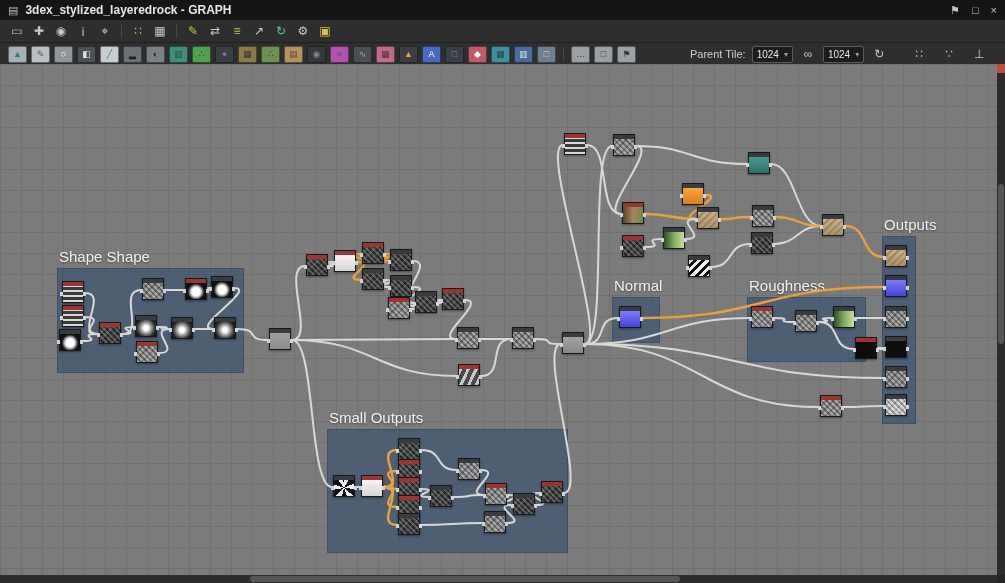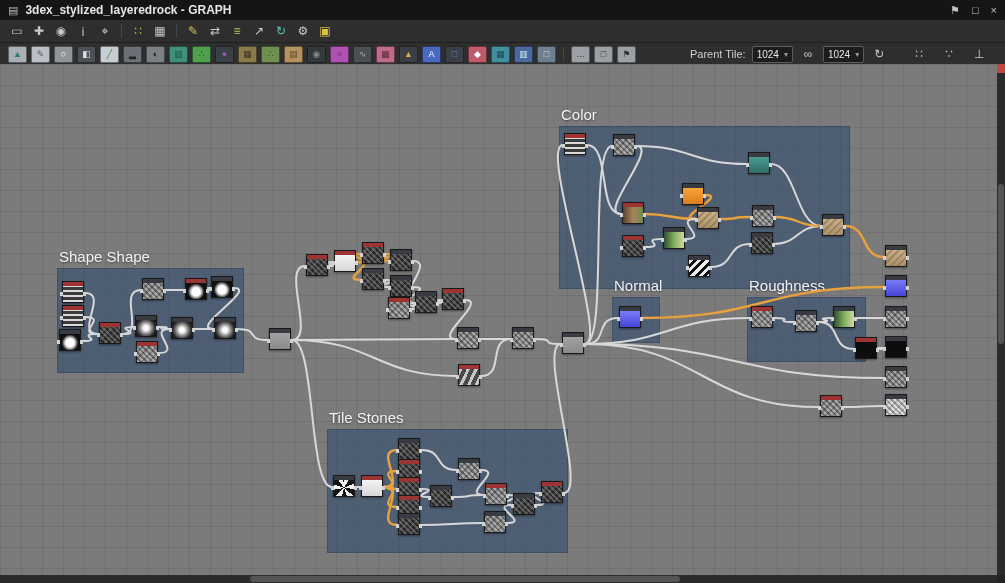--- a/index.html
+++ b/index.html
@@ -163,30 +163,30 @@
       <span class="tbtn">⊥</span>
     </span>
 </div>
 
 <div class="canvas">
   <div class="layer">
       <div class="frame" style="left: 57px; top: 204px; width: 185px; height: 103px;">
         <span class="frame-label">Shape Shape</span>
       </div>
       <div class="frame" style="left: 327px; top: 365px; width: 239px; height: 122px;">
-        <span class="frame-label">Tile Stones</span>
-      </div>
-      <div class="frame" style="left: 559px; top: 62px; width: 289px; height: 161px;">
-        <span class="frame-label">Color</span>
+        <span class="frame-label">Small Outputs</span>
       </div>
       <div class="frame" style="left: 612px; top: 233px; width: 46px; height: 44px;">
         <span class="frame-label">Normal</span>
       </div>
       <div class="frame" style="left: 747px; top: 233px; width: 117px; height: 63px;">
         <span class="frame-label">Roughness</span>
+      </div>
+      <div class="frame" style="left: 882px; top: 172px; width: 32px; height: 186px;">
+        <span class="frame-label">Outputs</span>
       </div>
     </div>
   <svg class="layer" width="997" height="511" viewBox="0 0 997 511">
       <path d="M85,229 C109,229 74,270 98,270" fill="none" stroke="#d8d8d8" stroke-width="2"></path>
       <path d="M85,253 C109,253 74,270 98,270" fill="none" stroke="#d8d8d8" stroke-width="2"></path>
       <path d="M82,277 C106,277 74,270 98,270" fill="none" stroke="#d8d8d8" stroke-width="2"></path>
       <path d="M122,270 C146,270 110,263 134,263" fill="none" stroke="#d8d8d8" stroke-width="2"></path>
       <path d="M122,270 C146,270 117,226 141,226" fill="none" stroke="#d8d8d8" stroke-width="2"></path>
       <path d="M165,226 C189,226 160,226 184,226" fill="none" stroke="#d8d8d8" stroke-width="2"></path>
       <path d="M208,226 C232,226 186,224 210,224" fill="none" stroke="#d8d8d8" stroke-width="2"></path>

